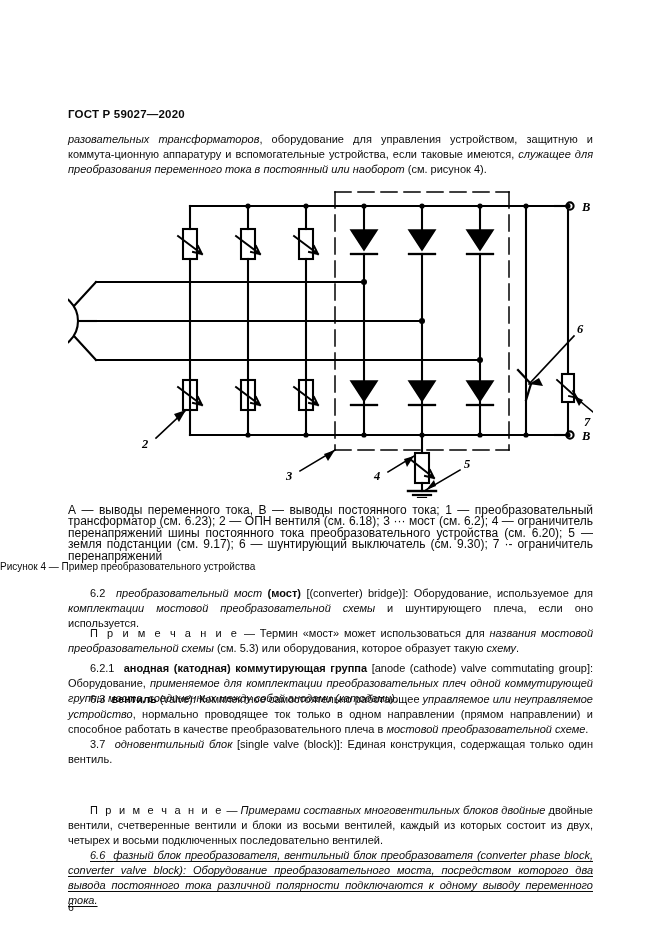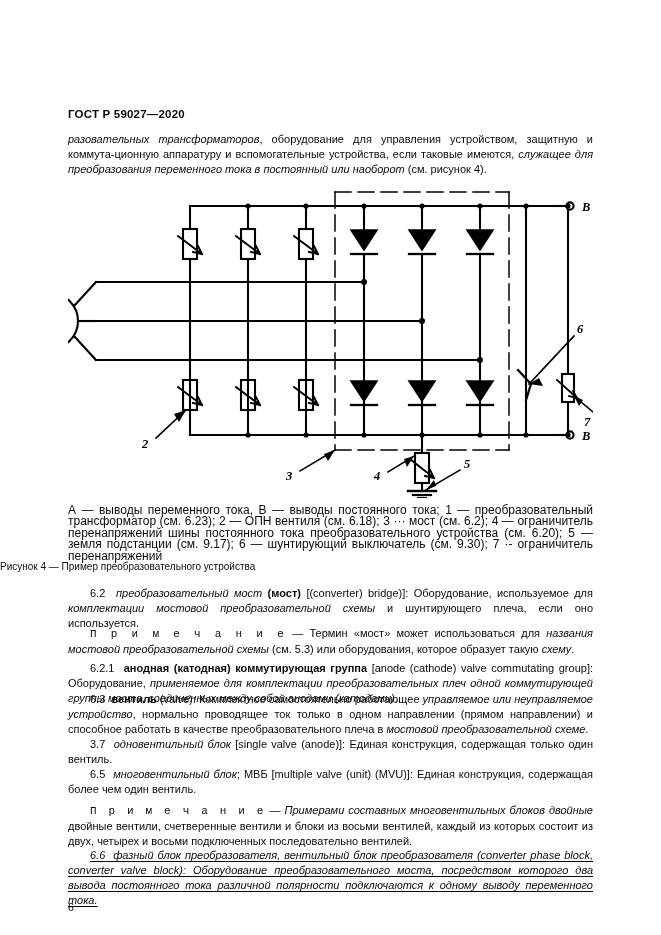--- a/index.html
+++ b/index.html
@@ -37,21 +37,21 @@
     margin: 0;
     font-size: 11px;
     line-height: 15.1px;
     text-align: justify;
     text-justify: inter-word;
   }
   .i { font-style: italic; }
   .b { font-weight: bold; }
   .bi { font-weight: normal; font-style: italic; }
   .ind { text-indent: 22px; }
-  .note-label { letter-spacing: 2.2px; font-family: Liberation Mono, monospace; }
+  .note-label { letter-spacing: 2.2px; }
   .u-block {
     text-decoration: underline;
     text-decoration-thickness: 1px;
     text-underline-offset: 2px;
   }
 
   
   #intro { top: 84px; }
 
   
@@ -279,26 +279,23 @@
 
   <div class="body-col" id="s621">
     <p class="para ind"><span>6.2.1</span>&nbsp; <span class="b">анодная (катодная) коммутирующая группа</span><span> [anode (cathode) valve commutating group]: </span><span>Оборудование, </span><span class="i">применяемое для комплектации преобразовательных плеч одной коммутирующей группы моста, соединенных между собой анодами (катодами)</span><span>.</span></p>
   </div>
 
   <div class="body-col" id="s63">
     <p class="para ind"><span>6.3</span>&nbsp; <span class="b">вентиль</span><span> (valve): </span><span>Комплектное самостоятельно работающее </span><span class="i">управляемое или неуправляемое устройство</span><span>, нормально проводящее ток только в одном направлении (прямом направлении) и способное работать в качестве преобразовательного плеча в </span><span class="i">мостовой преобразовательной схеме</span><span>.</span></p>
   </div>
 
   <div class="body-col" id="s64">
-    <p class="para ind"><span>3.7</span>&nbsp; <span class="bi">одновентильный блок</span><span> [single valve (anode)]: </span><span>Единая конструкция, содержащая только один вентиль.</span></p>
-  </div>
-
-  <div class="body-col" id="s65">
-    <p class="para ind"><span>6.5</span>&nbsp; <span class="bi">многовентильный блок</span><span>; МВБ</span><span> [multiple valve (unit) (MVU)]: </span><span>Единая конструкция, содержащая более чем один вентиль.</span></p>
-  </div>
+    <p class="para ind"><span>3.7</span>&nbsp; <span class="bi">одновентильный блок</span><span> [single valve (block)]: </span><span>Единая конструкция, содержащая только один вентиль.</span></p>
+  </div>
+
 
   <div class="body-col" id="note2">
     <p class="para ind"><span class="note-label">П р и м е ч а н и е</span><span> — </span><span class="i">Примерами составных многовентильных блоков двойные</span><span> двойные вентили, счетверенные вентили и блоки из восьми вентилей, каждый из которых состоит из двух, четырех и восьми подключенных последовательно вентилей.</span></p>
   </div>
 
   <div class="body-col" id="s66">
     <p class="para ind u-block"><span class="i">6.6</span>&nbsp; <span class="bi">фазный блок преобразователя, вентильный блок преобразователя</span><span class="i"> (converter phase block, converter valve block): </span><span class="i">Оборудование преобразовательного моста, посредством которого два вывода постоянного тока различной полярности подключаются к одному выводу переменного тока.</span></p>
   </div>
 
   <div id="page-num">6</div>

